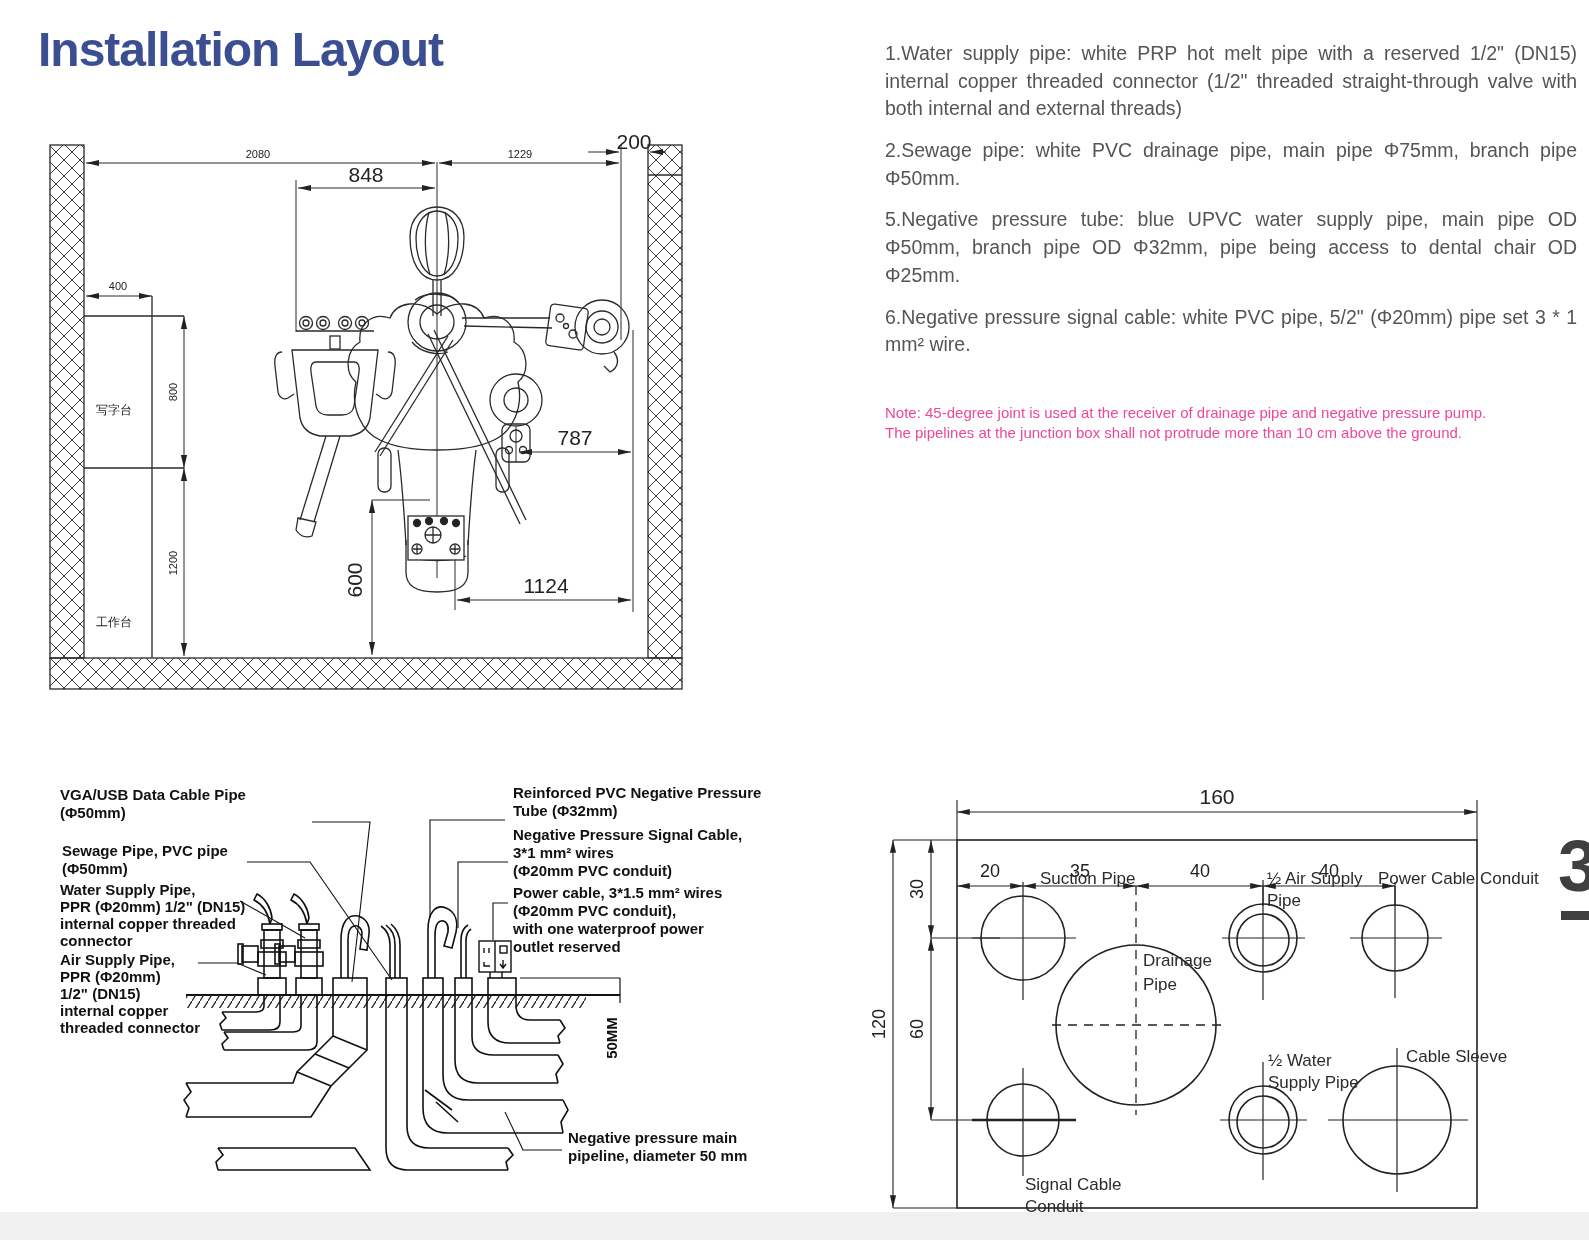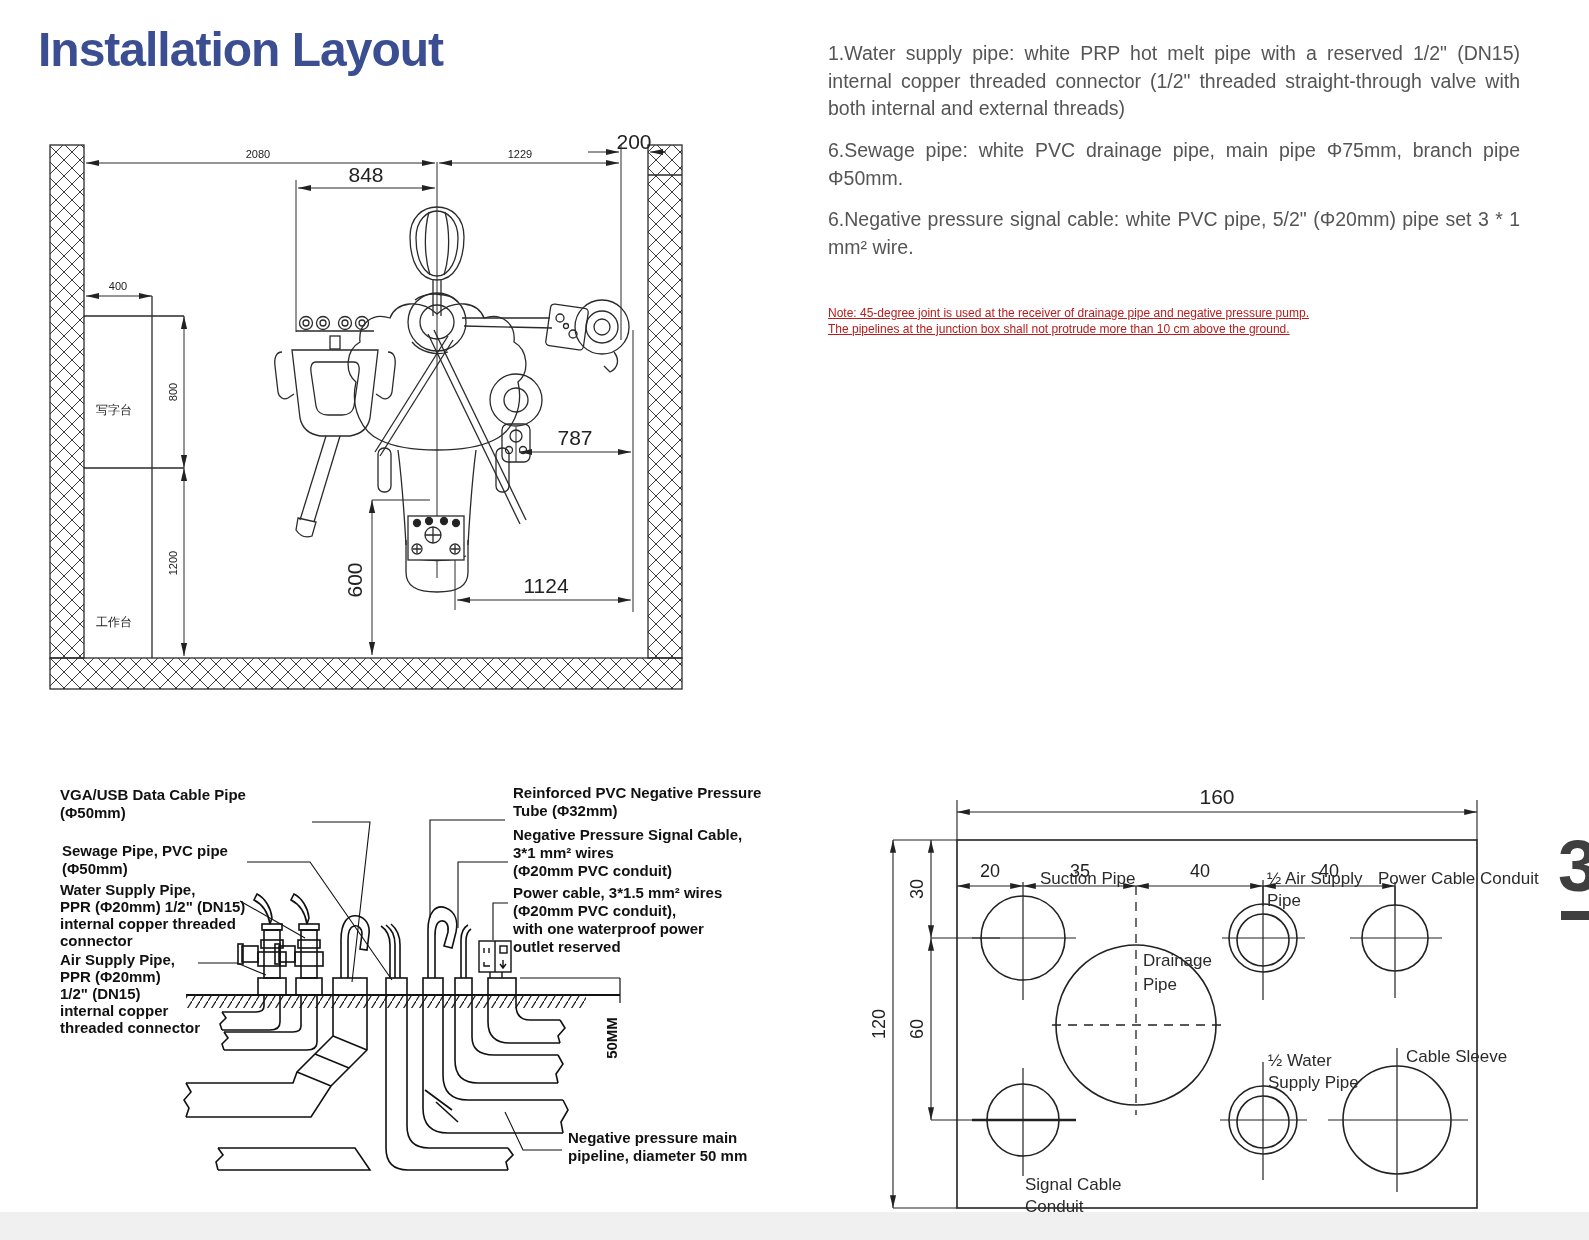--- a/index.html
+++ b/index.html
@@ -1,23 +1,23 @@
 <!DOCTYPE html>
 <html><head>
 <meta charset="utf-8">
 <style>
   html,body{margin:0;padding:0;background:#ffffff;}
   #page{position:relative;width:1589px;height:1240px;background:#ffffff;overflow:hidden;
         font-family:"Liberation Sans", sans-serif;}
   .abs{position:absolute;}
   #title{left:38px;top:22px;font-size:48px;font-weight:bold;color:#3b4e91;letter-spacing:-1px;}
-  #specs{left:828px;top:40px;width:692px;}
+  #specs{left:885px;top:40px;width:692px;}
   #specs p.spec{margin:0 0 14px 0;font-size:19.5px;line-height:1.42;color:#555555;
         text-align:justify;}
-  #note{margin-top:44px;width:655px;font-size:12px;line-height:1.33;color:#b91c1c;text-decoration:underline;}
+  #note{margin-top:44px;width:655px;font-size:15px;line-height:1.33;color:#ec4899;}
   #note div{margin:0;}
   svg text{font-family:"Liberation Sans", sans-serif;fill:#222;}
   .dimS{font-size:11px;}
   .dimB{font-size:21px;}
   .dimM{font-size:18px;}
   .cjk{font-size:12px;}
   .plabel{font-size:15px;font-weight:bold;fill:#111;}
   .flabel{font-size:17px;fill:#2b2b2b;}
   #pagenum{left:1558px;top:830px;font-size:72px;font-weight:bold;color:#3f3f3f;line-height:1;}
   #pagenum-bar{left:1561px;top:911px;width:28px;height:9px;background:#3f3f3f;}
@@ -159,21 +159,22 @@
     <text x="177" y="563" class="dimS" text-anchor="middle" transform="rotate(-90 177 563)">1200</text>
     <text x="575" y="445" class="dimB" text-anchor="middle">787</text>
     <text x="546" y="593" class="dimB" text-anchor="middle">1124</text>
     <text x="362" y="580" class="dimB" text-anchor="middle" transform="rotate(-90 362 580)">600</text>
     <text x="96" y="414" class="cjk">写字台</text>
     <text x="96" y="626" class="cjk">工作台</text>
   </svg>
 
   <div id="specs" class="abs">
     <p class="spec">1.Water supply pipe: white PRP hot melt pipe with a reserved 1/2" (DN15) internal copper threaded connector (1/2" threaded straight-through valve with both internal and external threads)</p>
-    <p class="spec">6.Sewage pipe: white PVC drainage pipe, main pipe Φ75mm, branch pipe Φ50mm.</p>
+    <p class="spec">2.Sewage pipe: white PVC drainage pipe, main pipe Φ75mm, branch pipe Φ50mm.</p>
+    <p class="spec">5.Negative pressure tube: blue UPVC water supply pipe, main pipe OD Φ50mm, branch pipe OD Φ32mm, pipe being access to dental chair OD Φ25mm.</p>
     <p class="spec">6.Negative pressure signal cable: white PVC pipe, 5/2" (Φ20mm) pipe set 3 * 1 mm² wire.</p>
     <div id="note">
       <div>Note: 45-degree joint is used at the receiver of drainage pipe and negative pressure pump.</div>
       <div>The pipelines at the junction box shall not protrude more than 10 cm above the ground.</div>
     </div>
   </div>
 
   <svg class="abs" style="left:55px;top:780px" width="760" height="415" viewBox="55 780 760 415">
     <defs>
       <pattern id="dh2" width="8" height="13" patternUnits="userSpaceOnUse">

